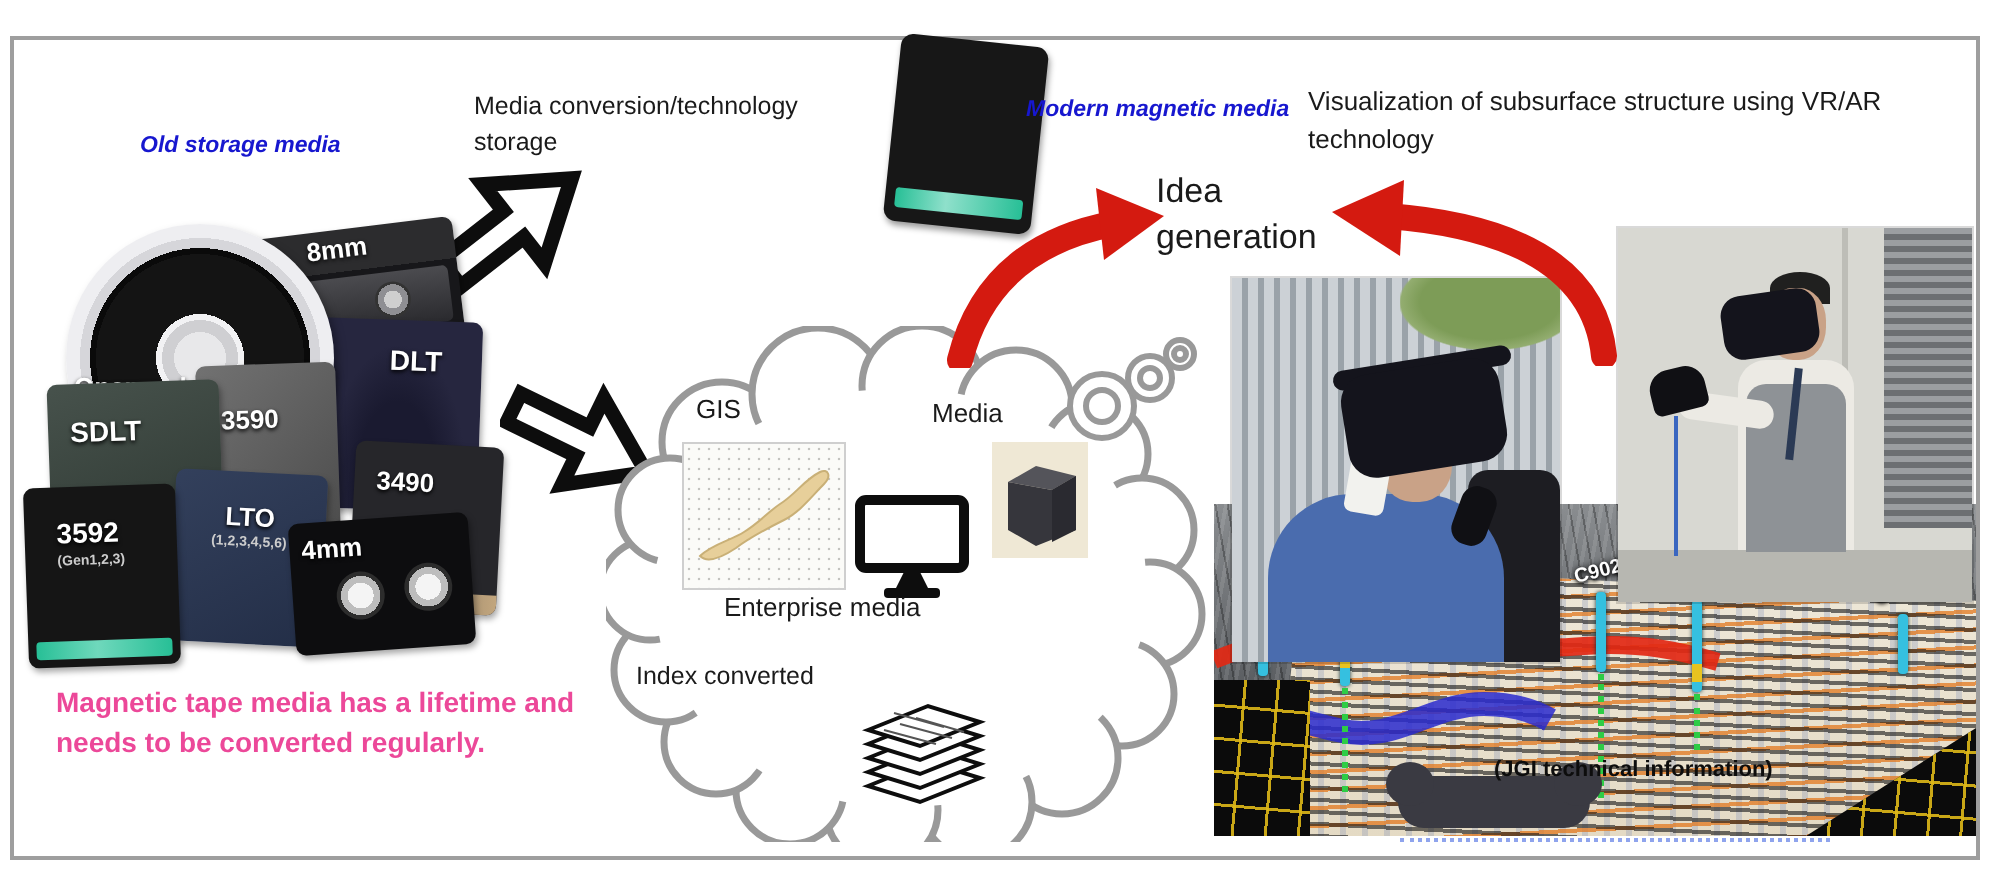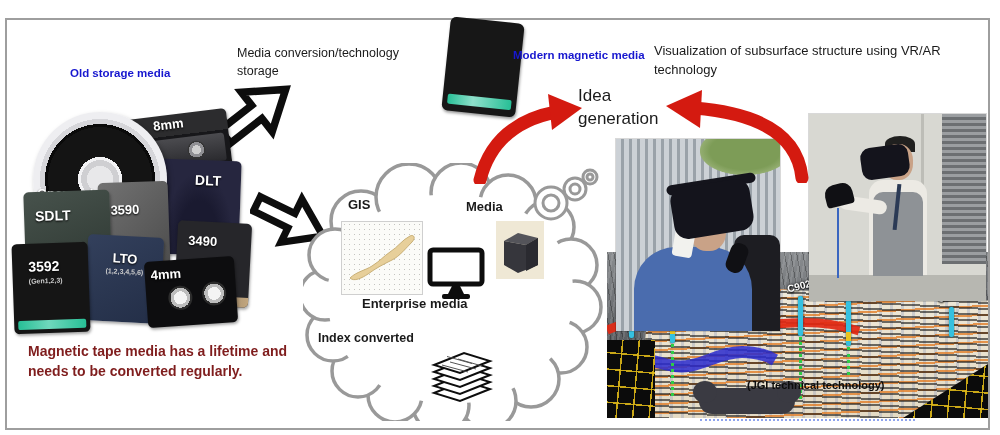--- a/index.html
+++ b/index.html
@@ -2,25 +2,25 @@
 <html><head>
 <meta charset="utf-8">
 <style>
   html,body{margin:0;padding:0;background:#fff;}
   #page{position:relative;width:1000px;height:435px;background:#fff;
         font-family:"Liberation Sans",sans-serif;color:#111;overflow:hidden;}
   .frame{position:absolute;left:5px;top:18px;width:981px;height:408px;
          border:2px solid #9e9e9e;background:#fff;}
   .abs{position:absolute;}
   .pre{white-space:pre-line;}
-  .blue-label{color:#1717cf;font-weight:bold;font-size:11.5px;}
-  .warning{color:#7f1d1d;font-weight:bold;font-size:14px;line-height:20px;}
+  .blue-label{color:#1717cf;font-weight:bold;font-style:italic;font-size:11.5px;}
+  .warning{color:#ec4899;font-weight:bold;font-size:14px;line-height:20px;}
   .plain{font-size:12.5px;line-height:18px;color:#1a1a1a;}
   .idea{font-size:17px;line-height:23px;color:#1a1a1a;}
-  .cloud-label{font-weight:bold;font-size:13px;color:#1a1a1a;}
+  .cloud-label{font-weight:normal;font-size:13px;color:#1a1a1a;}
   
   .tape{position:absolute;color:#fff;font-weight:bold;border-radius:5px;
         box-shadow:1px 2px 3px rgba(0,0,0,.35);}
   .tape .nm{position:absolute;font-size:13px;text-shadow:0 1px 2px #000;}
   .tape .sub{position:absolute;font-size:7px;color:#ccc;font-weight:bold;}
   .openreel{left:33px;top:112px;width:134px;height:134px;border-radius:50%;
     background:radial-gradient(circle at 50% 50%,
       #e8e8ea 0 13px,#cfcfd2 13px 19px,#f2f2f4 19px 22px,
       #141414 22px 52px,#0a0a0a 52px 55px,#d6d6da 55px 60px,#eeeef1 60px 67px);
     box-shadow:2px 3px 5px rgba(0,0,0,.35);z-index:3;}
@@ -324,21 +324,21 @@
     <div class="wlabel" style="left:180px;top:28px;">C9025</div>
     <div class="well" style="left:239px;top:48px;height:46px;">
       <div class="yseg" style="top:32px;"></div>
       </div>
     <div class="wtail" style="left:240px;top:95px;height:28px;"></div>
     <div class="wlabel" style="left:228px;top:32px;">C9032</div>
     <div class="well" style="left:342px;top:55px;height:30px;"></div>
     <div class="wlabel" style="left:330px;top:38px;">C9031</div>
 
     <div class="controller"></div>
-    <div class="credit">(JGI technical technology)</div>
+    <div class="credit">(JGI technical information)</div>
   </div>
   <div class="blue-dots"></div>
 
   <div class="photo seated">
     <div class="foliage"></div>
     <div class="chair"></div>
     <div class="torso"></div>
     <div class="head"></div>
     <div class="cloth"></div>
     <div class="strap"></div>

